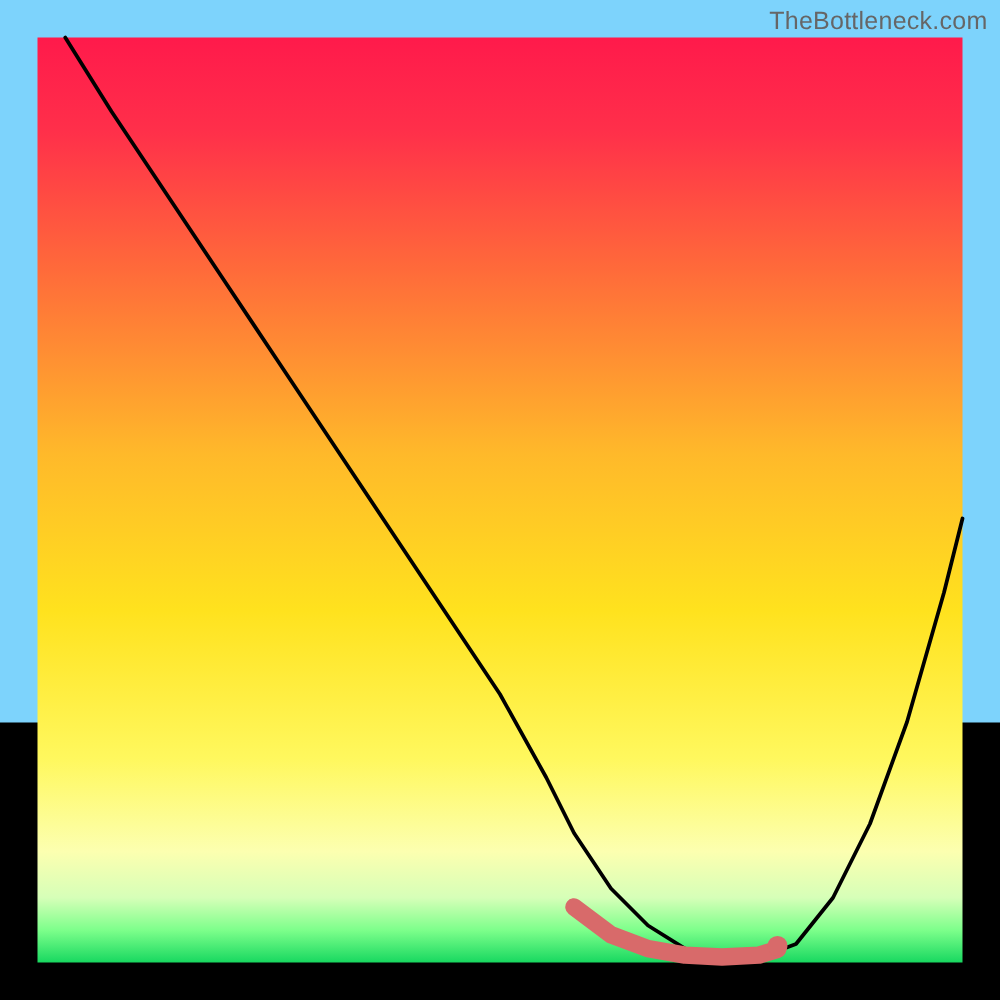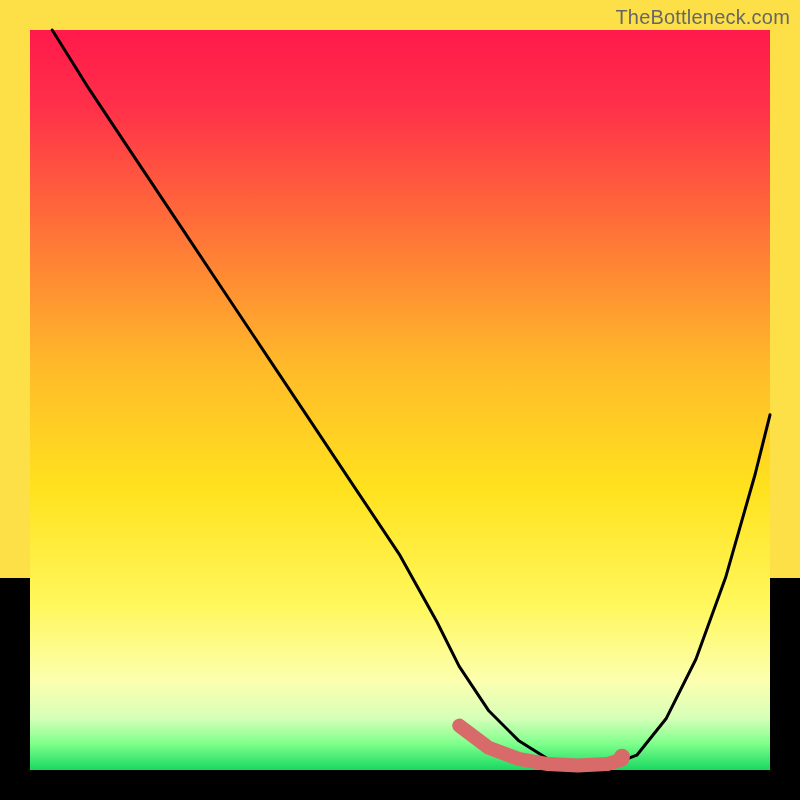--- a/index.html
+++ b/index.html
@@ -8,21 +8,21 @@
     width: 800px;
     height: 800px;
     background: #000;
     overflow: hidden;
     font-family: Arial, Helvetica, sans-serif;
   }
   .frame {
     position: absolute;
     width: 800px;
     height: 578px;
-    background: #fde047;
+    background: #7dd3fc;
   }
   .plot {
     position: absolute;
     left: 30px;
     top: 30px;
     width: 740px;
     height: 740px;
     
   }
   .attribution {

